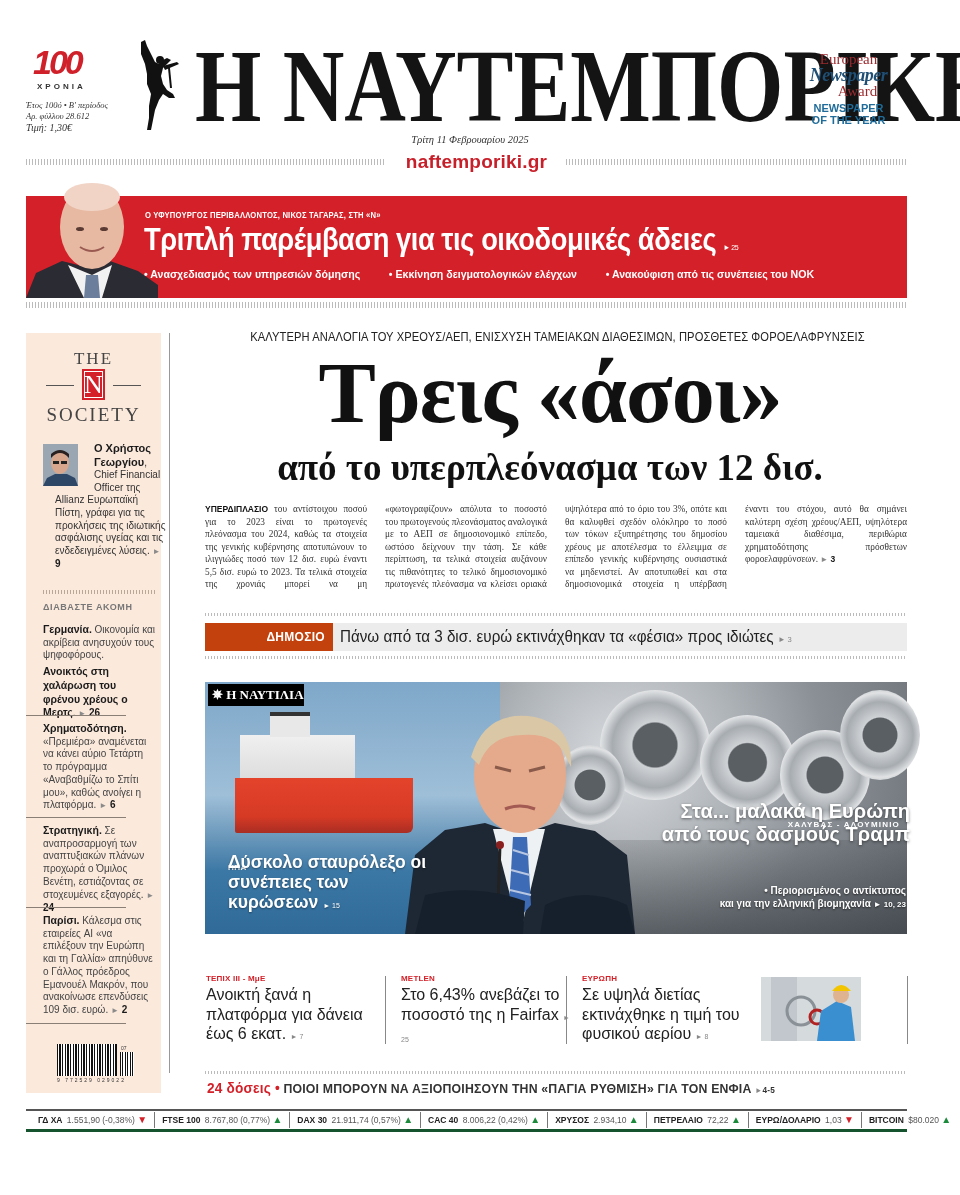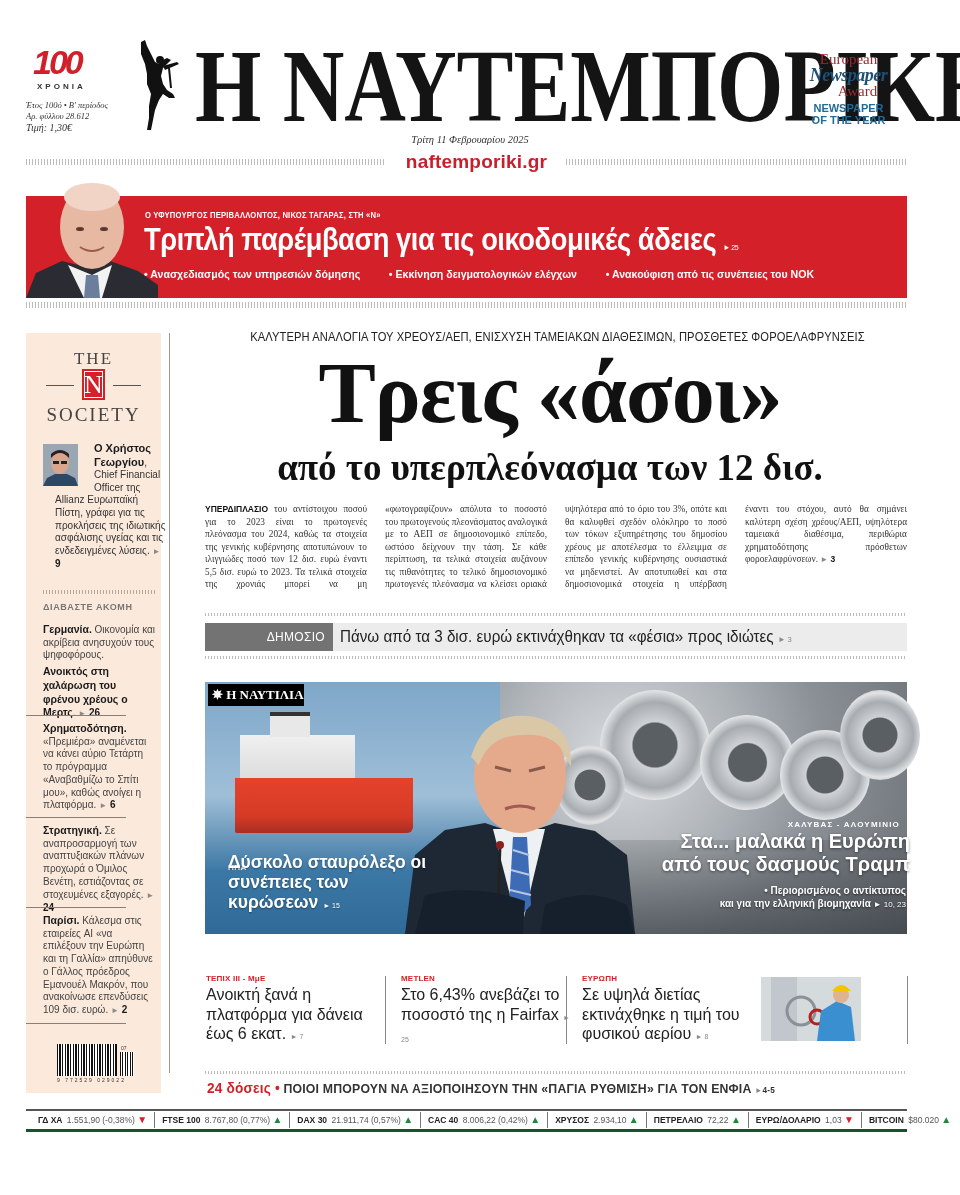--- a/index.html
+++ b/index.html
@@ -67,41 +67,41 @@
   
   .lead-kicker { left: 205px; top: 330px; width: 705px; text-align: center; font-size: 12px; color: #222; letter-spacing: 0.1px; white-space: nowrap; transform: scaleX(0.93); transform-origin: center; }
   .lead-title { left: 180px; top: 345px; width: 740px; text-align: center; font-family: "Liberation Serif", serif; font-weight: 700; font-size: 86px; line-height: 96px; color: #111; letter-spacing: -1px; }
   .lead-sub { left: 180px; top: 447px; width: 740px; text-align: center; font-family: "Liberation Serif", serif; font-weight: 700; font-size: 37px; line-height: 42px; color: #111; }
   .lead-body { left: 205px; top: 503px; width: 702px; column-count: 4; column-gap: 18px; font-family: "Liberation Serif", serif; font-size: 9.3px; line-height: 12.5px; color: #333; text-align: justify; hyphens: auto; height: 92px; }
   .lead-body b { font-family: "Liberation Sans", sans-serif; font-size: 8.5px; color: #111; }
   .hatch-main-1 { left: 205px; top: 613px; width: 702px; height: 3px; background: repeating-linear-gradient(90deg, #bbb 0 1px, transparent 1px 3px); }
   .hatch-main-2 { left: 205px; top: 656px; width: 702px; height: 3px; background: repeating-linear-gradient(90deg, #bbb 0 1px, transparent 1px 3px); }
 
   .public-bar { left: 205px; top: 623px; width: 702px; height: 28px; background: #ececec; }
-  .public-tag { left: 205px; top: 623px; width: 128px; height: 28px; background: #737373; color: #fff; font-size: 12px; font-weight: 400; text-align: right; padding-right: 8px; line-height: 28px; letter-spacing: 0.3px; }
+  .public-tag { left: 205px; top: 623px; width: 128px; height: 28px; background: #c2410c; color: #fff; font-size: 12px; font-weight: 700; text-align: right; padding-right: 8px; line-height: 28px; letter-spacing: 0.3px; }
   .public-text { left: 340px; top: 623px; height: 28px; line-height: 28px; font-size: 16px; color: #222; white-space: nowrap; transform: scaleX(0.95); transform-origin: left; }
   .public-text .pg { font-size: 8px; color: #888; }
 
   
   .photo-block { left: 205px; top: 682px; width: 702px; height: 252px; overflow: hidden; background: #cfd3d6; }
   .ship-bg { left: 205px; top: 682px; width: 330px; height: 252px; background: linear-gradient(180deg, #7ea7c9 0%, #9fbfd8 45%, #6f9bbd 60%, #3c78a5 75%, #2f6a99 100%); }
   .ship-hull { left: 235px; top: 778px; width: 178px; height: 55px; background: linear-gradient(180deg, #e4432b 0%, #d63a25 70%, #a92d23 100%); border-radius: 0 0 6px 2px; }
   .ship-super { left: 240px; top: 735px; width: 115px; height: 45px; background: linear-gradient(180deg, #f0f0f0, #dcdcdc); }
   .ship-bridge { left: 270px; top: 712px; width: 40px; height: 25px; background: #e8e8e8; border-top: 4px solid #333; }
   .steel-bg { left: 500px; top: 682px; width: 407px; height: 252px; background: radial-gradient(circle at 30% 30%, #d9dcdf 0%, #aeb3b8 35%, #8a9096 60%, #6a7076 100%); }
   .coil { border-radius: 50%; background: radial-gradient(circle, #5a5f64 0 28%, #cfd2d5 30%, #a7acb1 55%, #e0e2e4 70%, #8d9297 100%); }
   .trump { left: 405px; top: 705px; width: 230px; height: 229px; }
   .naftilia-tag { left: 208px; top: 684px; width: 96px; height: 22px; background: #000000; color: #fff; font-family: "Liberation Serif", serif; font-weight: 700; font-size: 13px; line-height: 22px; padding-left: 4px; white-space: nowrap; }
   .ship-kicker { left: 228px; top: 841px; color: #fff; font-size: 8px; font-weight: 700; letter-spacing: 0.5px; margin-top: 22px; }
   .ship-title { left: 228px; top: 852px; width: 200px; color: #fff; font-size: 17.5px; line-height: 20px; font-weight: 700; text-shadow: 0 1px 2px rgba(0,0,0,0.4); }
   .ship-title .pg { font-size: 7px; font-weight: 400; }
   .steel-kicker { left: 660px; top: 820px; width: 240px; text-align: right; color: #fff; font-size: 8px; font-weight: 700; letter-spacing: 1.2px; }
-  .steel-title { left: 630px; top: 830px; width: 280px; text-align: right; color: #fff; font-size: 20px; line-height: 23px; font-weight: 700; text-shadow: 0 1px 3px rgba(0,0,0,0.5); white-space: nowrap; }
+  .steel-title { left: 630px; top: 800px; width: 280px; text-align: right; color: #fff; font-size: 20px; line-height: 23px; font-weight: 700; text-shadow: 0 1px 3px rgba(0,0,0,0.5); white-space: nowrap; }
   .steel-sub { left: 630px; top: 884px; width: 276px; text-align: right; color: #fff; font-size: 10px; line-height: 13px; font-weight: 700; text-shadow: 0 1px 2px rgba(0,0,0,0.6); }
-  .steel-sub .pg { font-weight: 400; font-size: 8px; }
+  .steel-sub .pg { font-weight: 700; font-size: 8px; }
 
   
   .story { top: 974px; width: 170px; }
   .story .kick { color: #d42129; font-size: 8px; font-weight: 700; letter-spacing: 0.2px; }
   .story .head { font-size: 16px; line-height: 19.5px; color: #222; margin-top: 2px; }
   .story .head .pg { font-size: 7px; color: #888; }
   .story-div { top: 976px; width: 1px; height: 68px; background: #888; }
   .gas-photo { left: 761px; top: 977px; width: 100px; height: 64px; background: linear-gradient(135deg, #dfe3e6 0%, #c7ccd0 40%, #9aa5ae 100%); overflow: hidden; }
 
   .hatch-bottom { left: 205px; top: 1071px; width: 702px; height: 3px; background: repeating-linear-gradient(90deg, #bbb 0 1px, transparent 1px 3px); }

